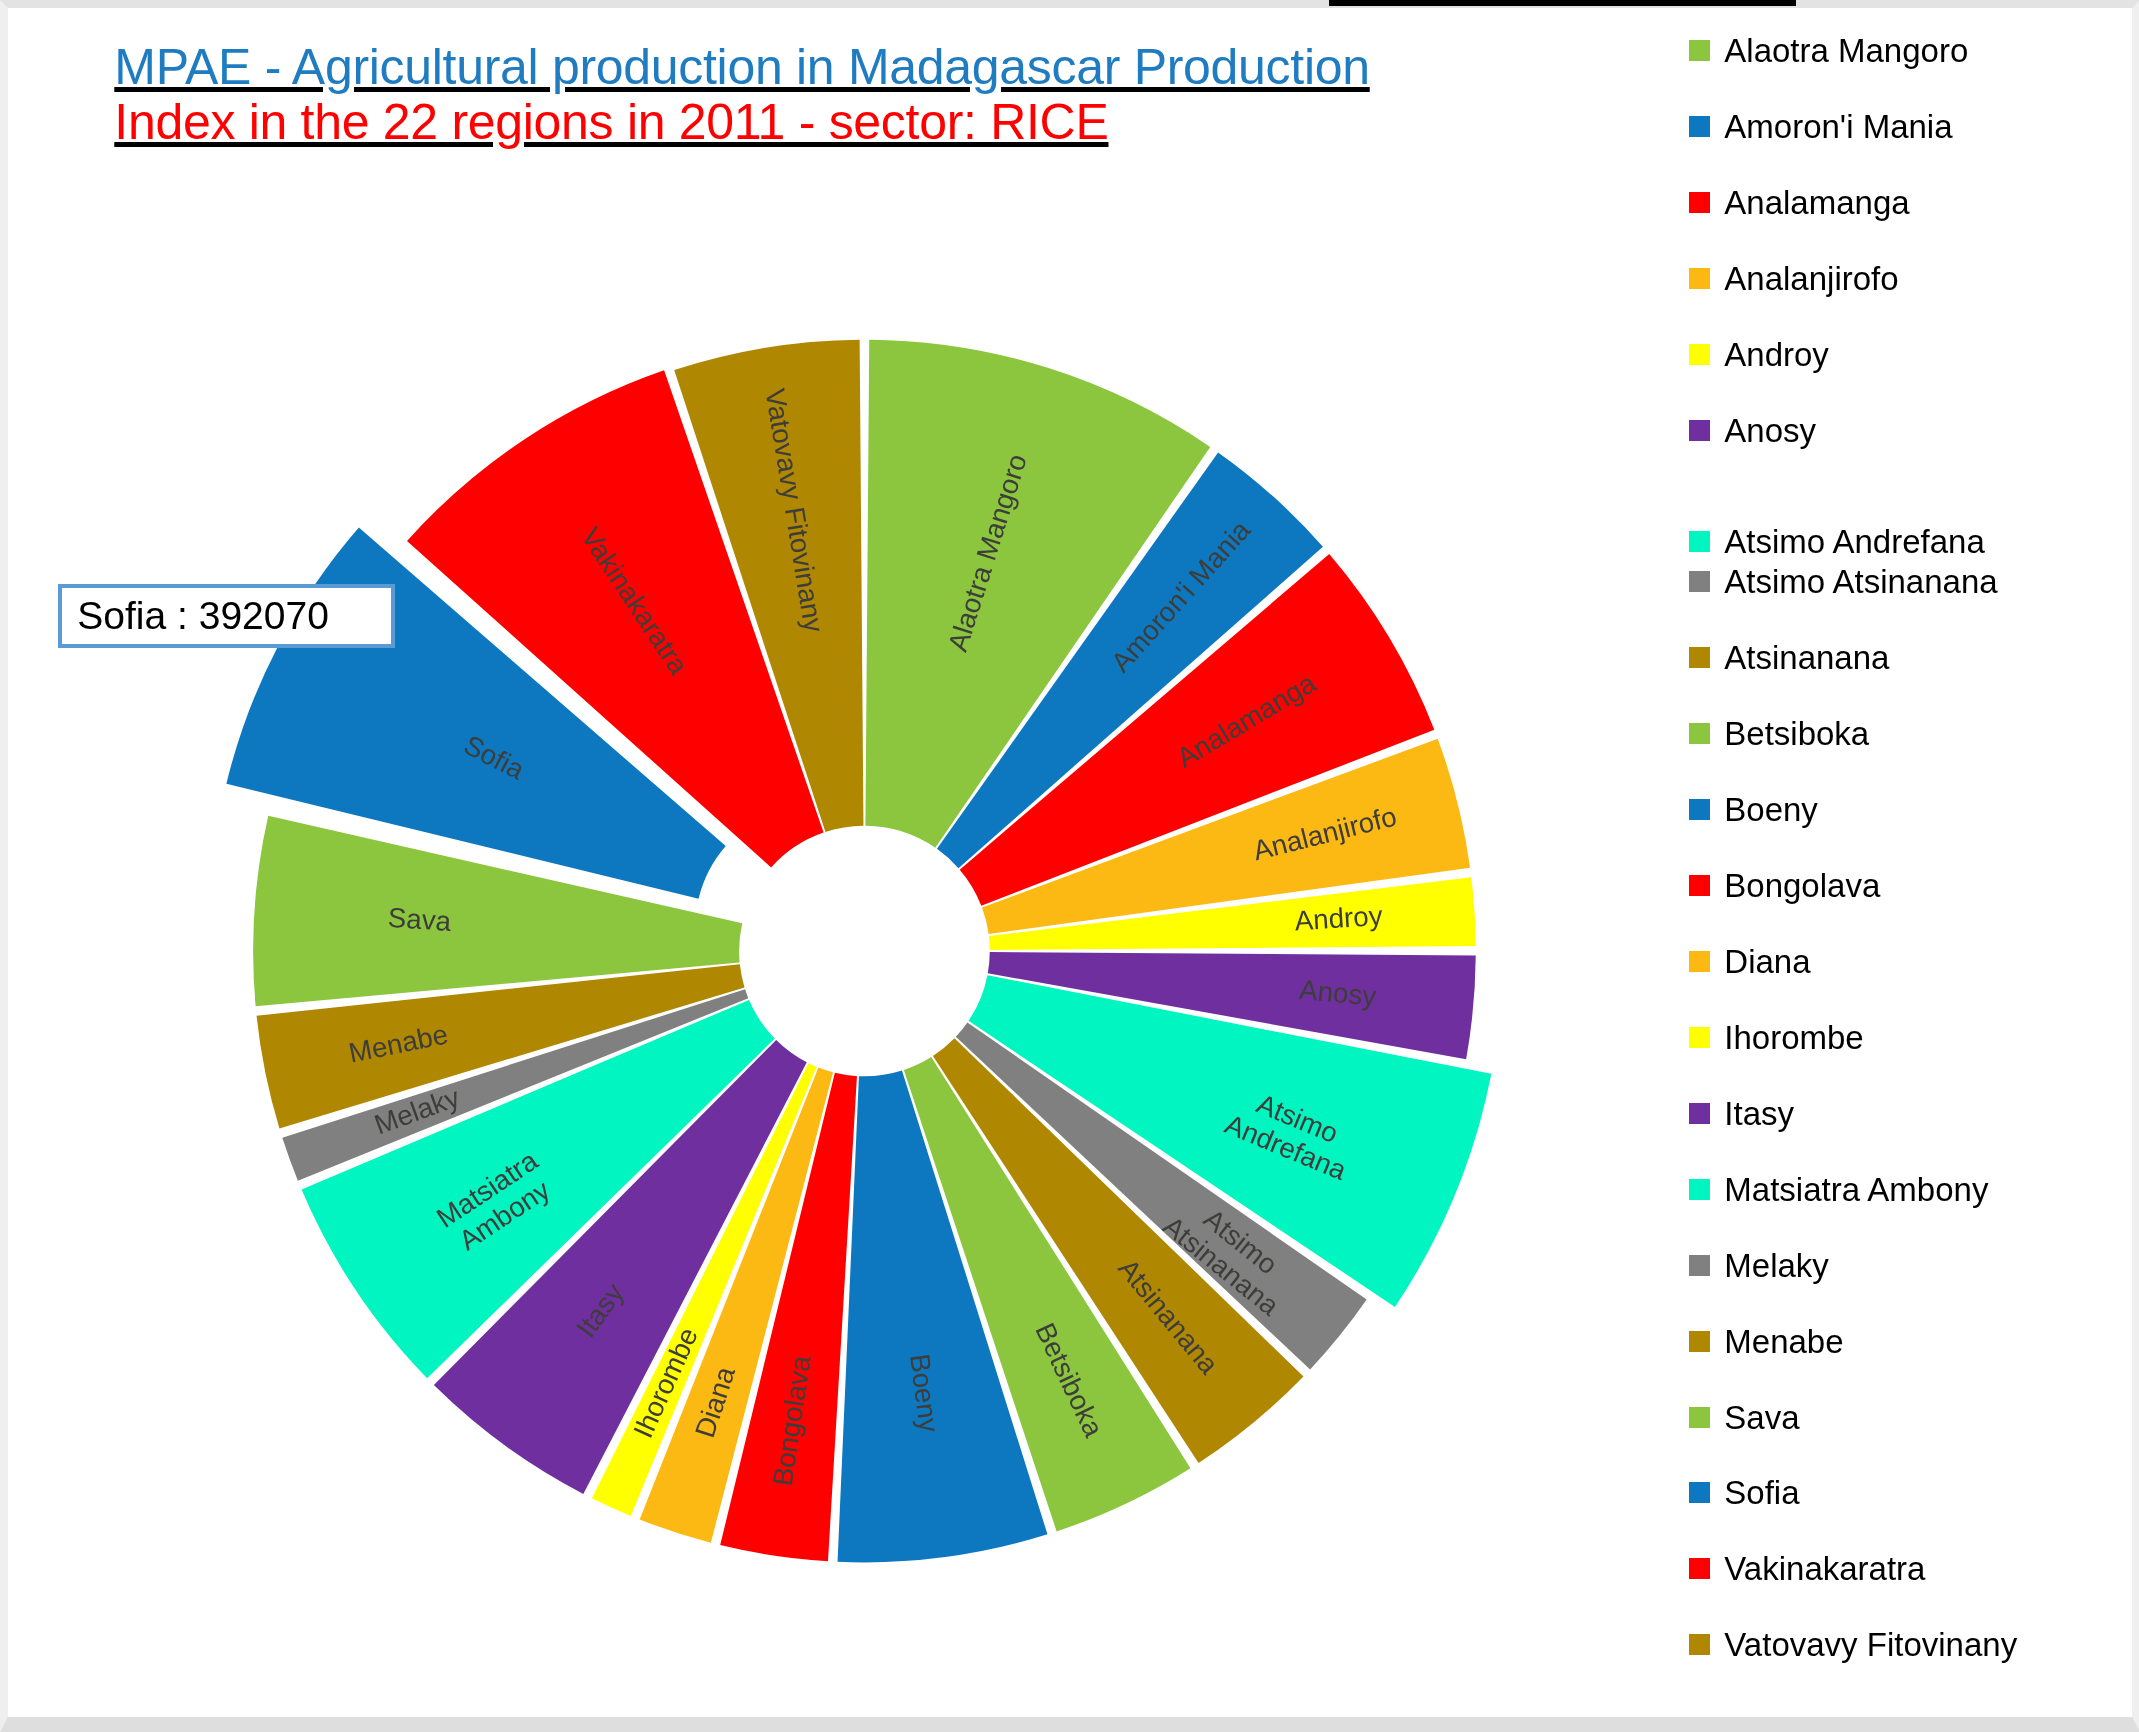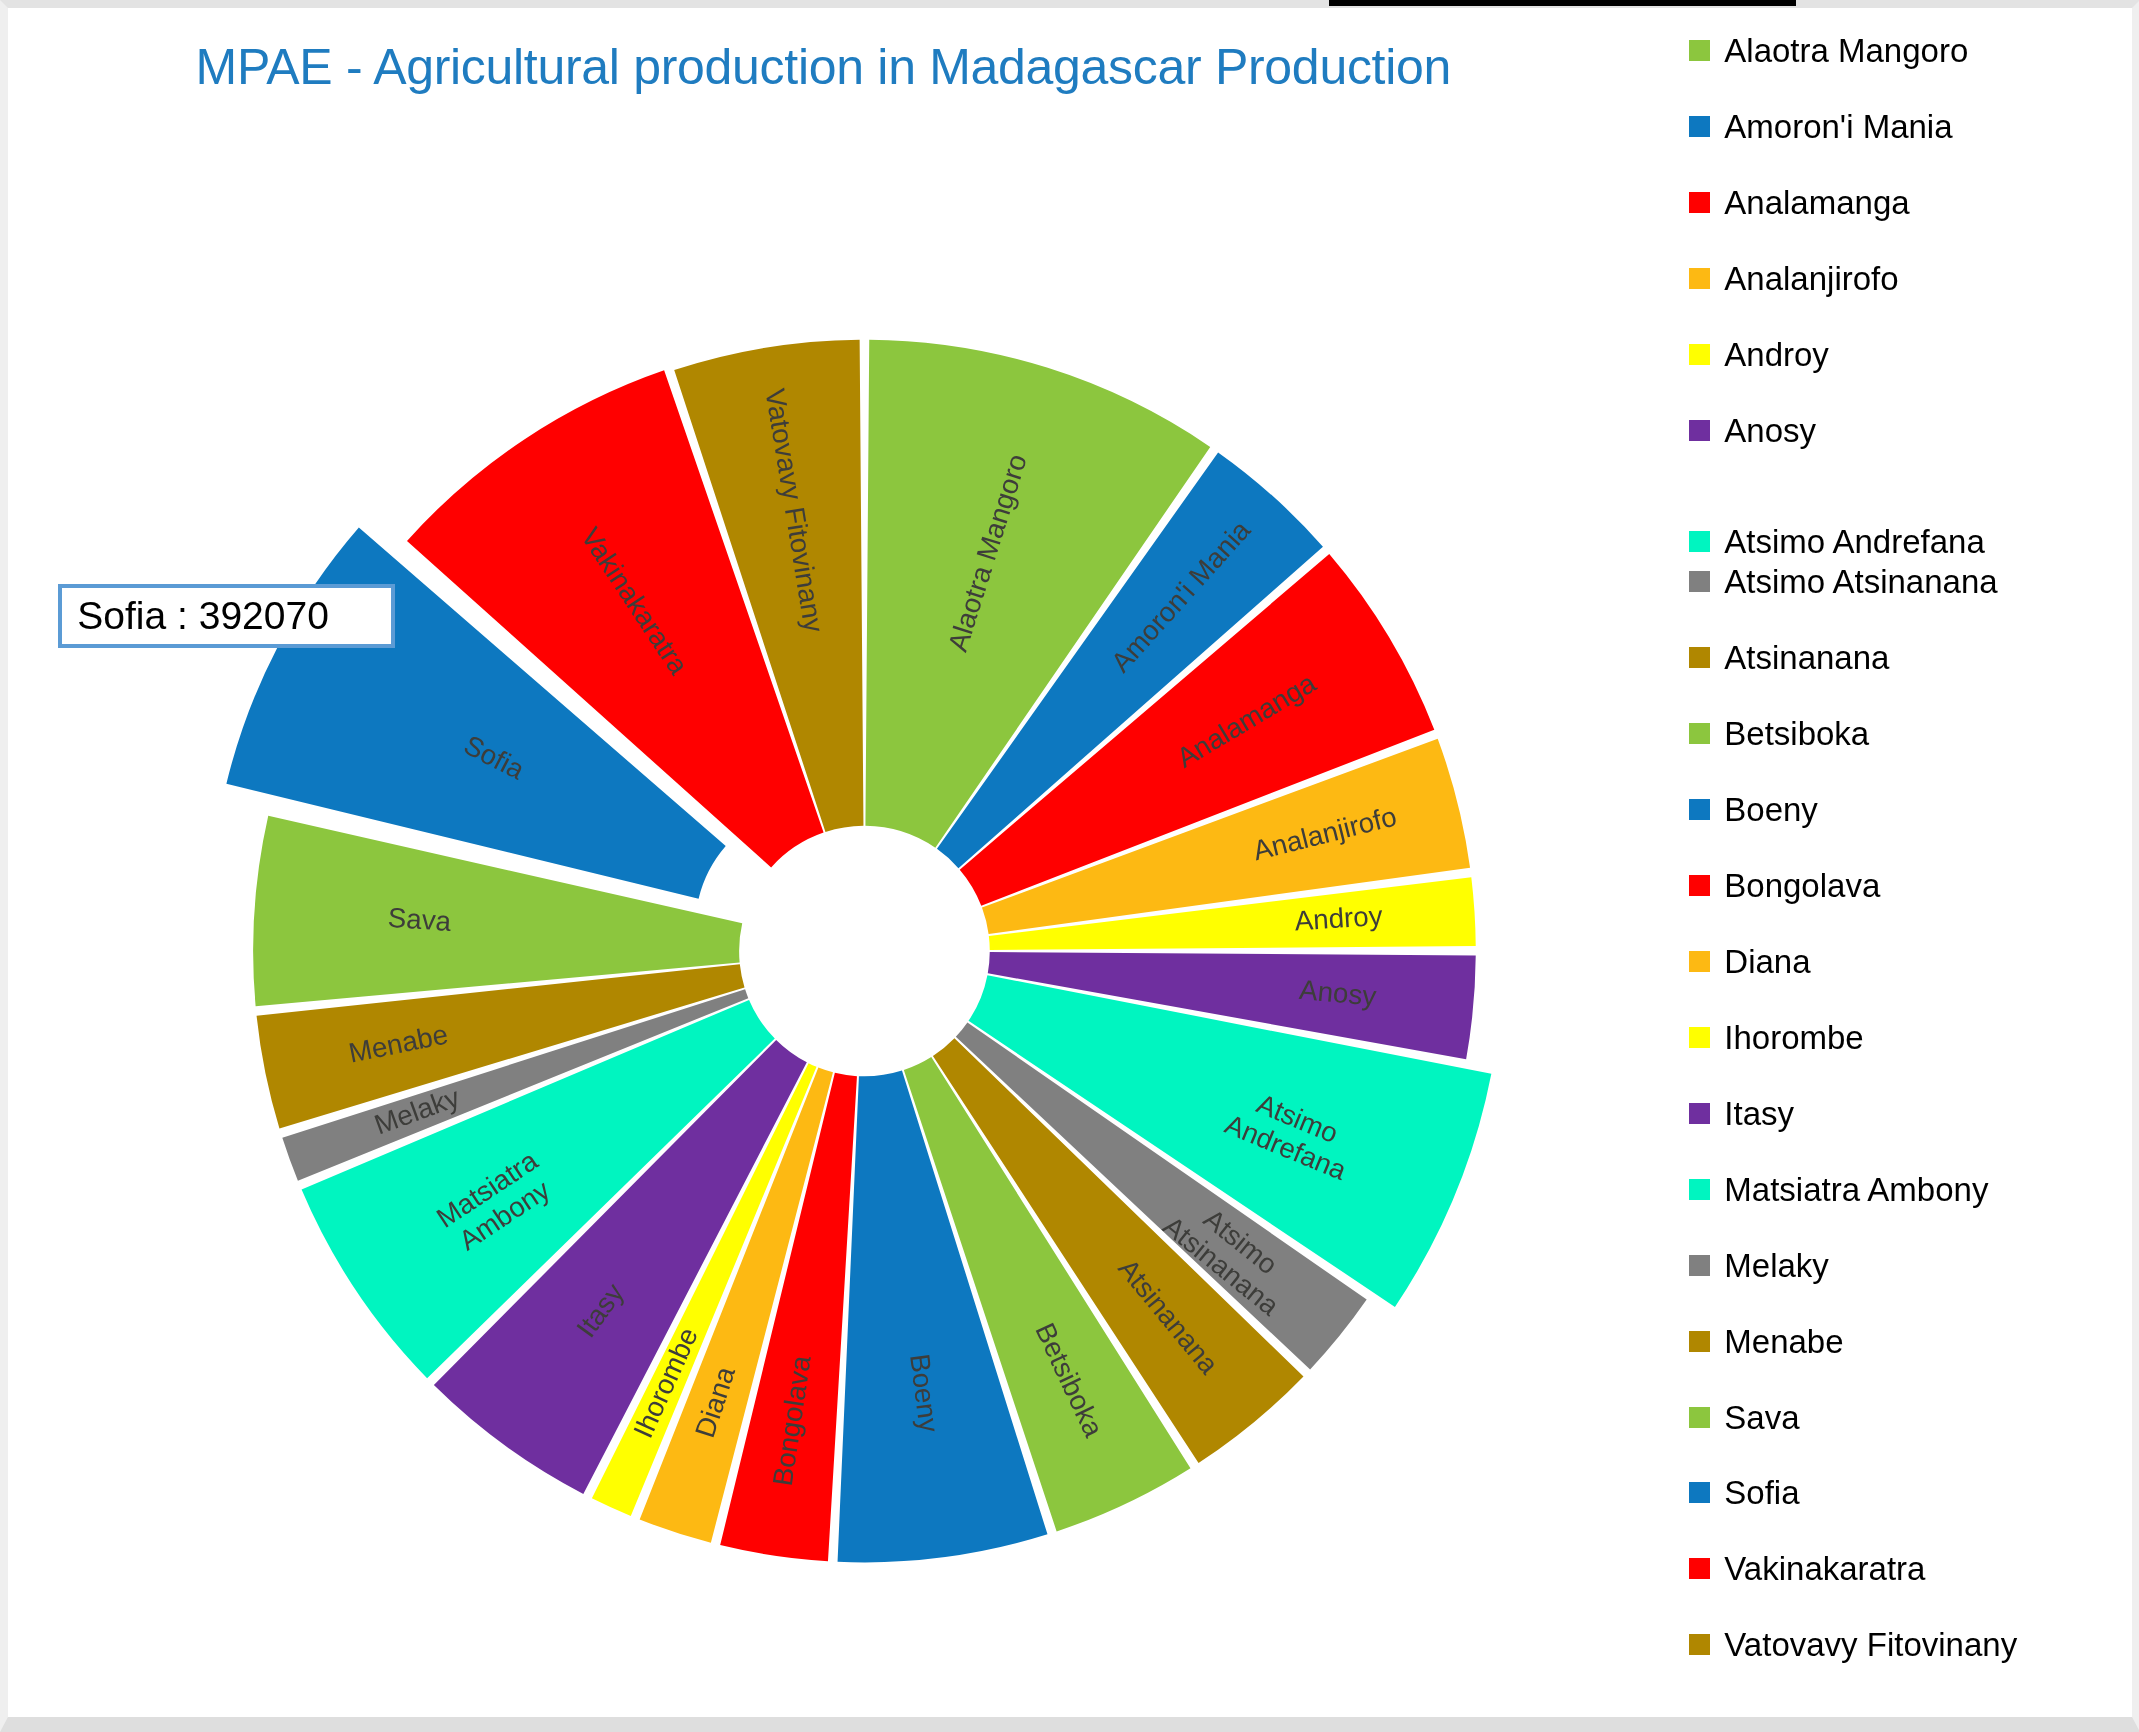--- a/index.html
+++ b/index.html
@@ -24,21 +24,21 @@
   }
   #inner{
     position:absolute;left:8.3px;top:8.3px;width:2123px;height:1709px;
     background:#ffffff;
     overflow:hidden;
   }
 
   
   #title-block{
     position:absolute;left:106px;top:34px;width:1418px;
-    text-align:center;
+    text-decoration:underline;
   }
   #title-line1{
     font-size:50px;color:#1f7cc0;line-height:1.02;white-space:nowrap;
     font-weight:400;letter-spacing:-0.3px;
   }
   #title-line2{
     font-size:50px;color:#ff0000;line-height:1.18;white-space:nowrap;
     font-weight:400;letter-spacing:-0.3px;
   }
 
@@ -92,20 +92,21 @@
 </head>
 <body>
 
 <div id="frame"></div>
 <div id="topbar-black"></div>
 
 <div id="inner">
 
   <div id="title-block">
     <div id="title-line1">MPAE - Agricultural production in Madagascar Production</div>
+    <div id="title-line2">Index in the 22 regions in 2011 - sector: RICE</div>
   </div>
 
   <div id="chart-area">
     <svg id="donut-svg" width="1642" height="1442" viewBox="0 0 2780 2440">
       <g id="slices">
           <path d="M 1458.13 180.03 A 1035 1035 0 0 1 2035.43 361.48 L 1570.01 1040.03 A 212.17499999999998 212.17499999999998 0 0 0 1451.67 1002.83 Z" fill="#8cc63e"></path>
           <path d="M 2048.77 370.78 A 1035 1035 0 0 1 2226.29 530.46 L 1609.14 1074.67 A 212.17499999999998 212.17499999999998 0 0 0 1572.75 1041.94 Z" fill="#0d78c0"></path>
           <path d="M 2236.95 542.74 A 1035 1035 0 0 1 2414.81 840.33 L 1647.79 1138.19 A 212.17499999999998 212.17499999999998 0 0 0 1611.32 1077.19 Z" fill="#ff0000"></path>
           <path d="M 2420.57 855.53 A 1035 1035 0 0 1 2475.35 1073.99 L 1660.20 1186.09 A 212.17499999999998 212.17499999999998 0 0 0 1648.97 1141.31 Z" fill="#fdb913"></path>
           <path d="M 2477.44 1090.12 A 1035 1035 0 0 1 2484.96 1206.45 L 1662.17 1213.25 A 212.17499999999998 212.17499999999998 0 0 0 1660.62 1189.40 Z" fill="#ffff00"></path>

